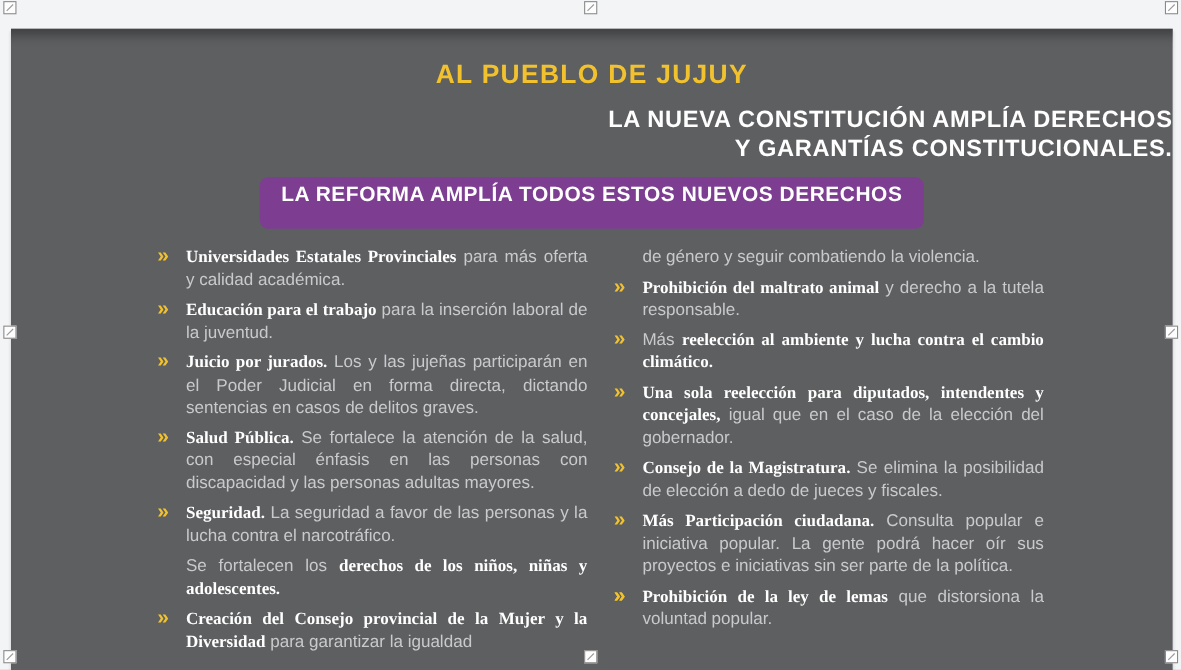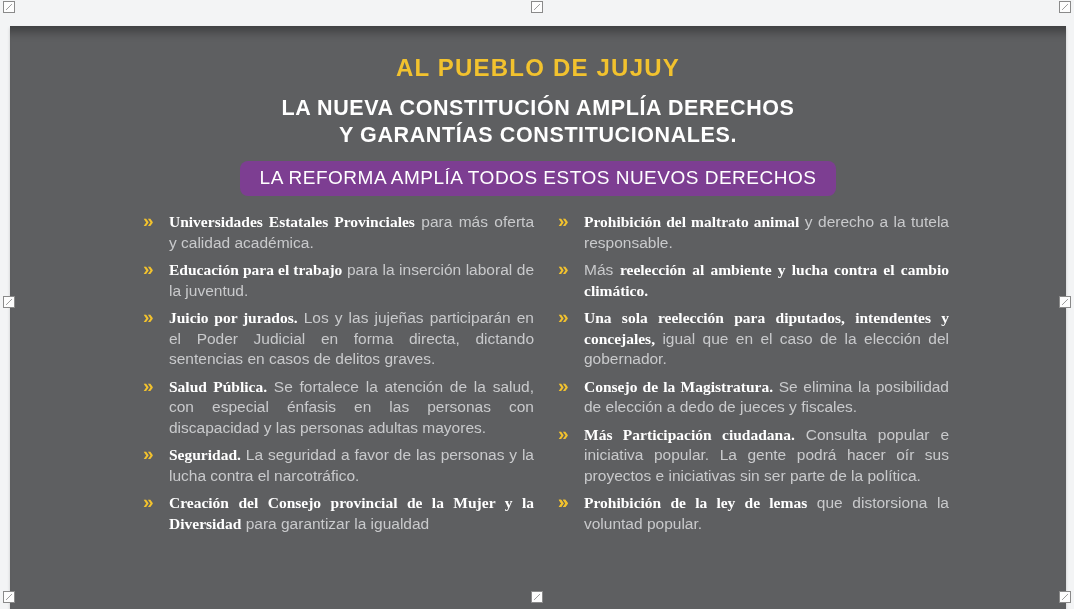--- a/index.html
+++ b/index.html
@@ -26,31 +26,31 @@
     padding-top:28px;
     margin-top:22px;
   }
   .title{
     text-align:center;
     color:var(--yellow);
     font-size:24px;font-weight:bold;letter-spacing:1.2px;
   }
   .subtitle{
     margin-top:13px;
-    text-align:center;
+    text-align:right;
     color:var(--text-bold);
     font-size:21.5px;font-weight:bold;letter-spacing:0.6px;line-height:27px;
   }
   .banner-wrap{text-align:center;margin-top:12px;}
   .banner{
     display:inline-block;
     background:var(--purple);
     color:var(--text-bold);
-    font-size:19px;font-weight:normal;letter-spacing:0.5px;
-    padding:6px 20px 7px;
+    font-size:19px;font-weight:bold;letter-spacing:0.5px;
+    padding:6px 20px 19px;
     border-radius:8px;
   }
   .columns{
     display:flex;
     margin-top:16px;
     padding-left:133px;
     padding-right:117px;
     gap:24px;
   }
   .col{flex:1 1 0;min-width:0;}
@@ -98,23 +98,25 @@
     <div class="banner-wrap">
       <div class="banner">LA REFORMA AMPLÍA TODOS ESTOS NUEVOS DERECHOS</div>
     </div>
     <div class="columns">
       <div class="col" id="col-left">
           <div class="item"><span class="bullet">»</span><span class="b">Universidades Estatales Provinciales</span><span> para más oferta y calidad académica.</span></div>
           <div class="item"><span class="bullet">»</span><span class="b">Educación para el trabajo</span><span> para la inserción laboral de la juventud.</span></div>
           <div class="item"><span class="bullet">»</span><span class="b">Juicio por jurados.</span><span> Los y las jujeñas participarán en el Poder Judicial en forma directa, dictando sentencias en casos de delitos graves.</span></div>
           <div class="item"><span class="bullet">»</span><span class="b">Salud Pública.</span><span> Se fortalece la atención de la salud, con especial énfasis en las personas con discapacidad y las personas adultas mayores.</span></div>
           <div class="item"><span class="bullet">»</span><span class="b">Seguridad.</span><span> La seguridad a favor de las personas y la lucha contra el narcotráfico.</span></div>
+          <div class="item"><span>Se fortalecen los </span><span class="b">derechos de los niños, niñas y adolescentes.</span></div>
           <div class="item"><span class="bullet">»</span><span class="b">Creación del Consejo provincial de la Mujer y la Diversidad</span><span> para garantizar la igualdad</span></div>
         </div>
       <div class="col" id="col-right">
+          <div class="item"><span>de género y seguir combatiendo la violencia.</span></div>
           <div class="item"><span class="bullet">»</span><span class="b">Prohibición del maltrato animal</span><span> y derecho a la tutela responsable.</span></div>
           <div class="item"><span class="bullet">»</span><span>Más </span><span class="b">reelección al ambiente y lucha contra el cambio climático.</span></div>
           <div class="item"><span class="bullet">»</span><span class="b">Una sola reelección para diputados, intendentes y concejales,</span><span> igual que en el caso de la elección del gobernador.</span></div>
           <div class="item"><span class="bullet">»</span><span class="b">Consejo de la Magistratura.</span><span> Se elimina la posibilidad de elección a dedo de jueces y fiscales.</span></div>
           <div class="item"><span class="bullet">»</span><span class="b">Más Participación ciudadana.</span><span> Consulta popular e iniciativa popular. La gente podrá hacer oír sus proyectos e iniciativas sin ser parte de la política.</span></div>
           <div class="item"><span class="bullet">»</span></div>
           <div class="item"><span class="bullet">»</span><span class="b">Prohibición de la ley de lemas</span><span> que distorsiona la voluntad popular.</span></div>
         </div>
     </div>
   </div>

